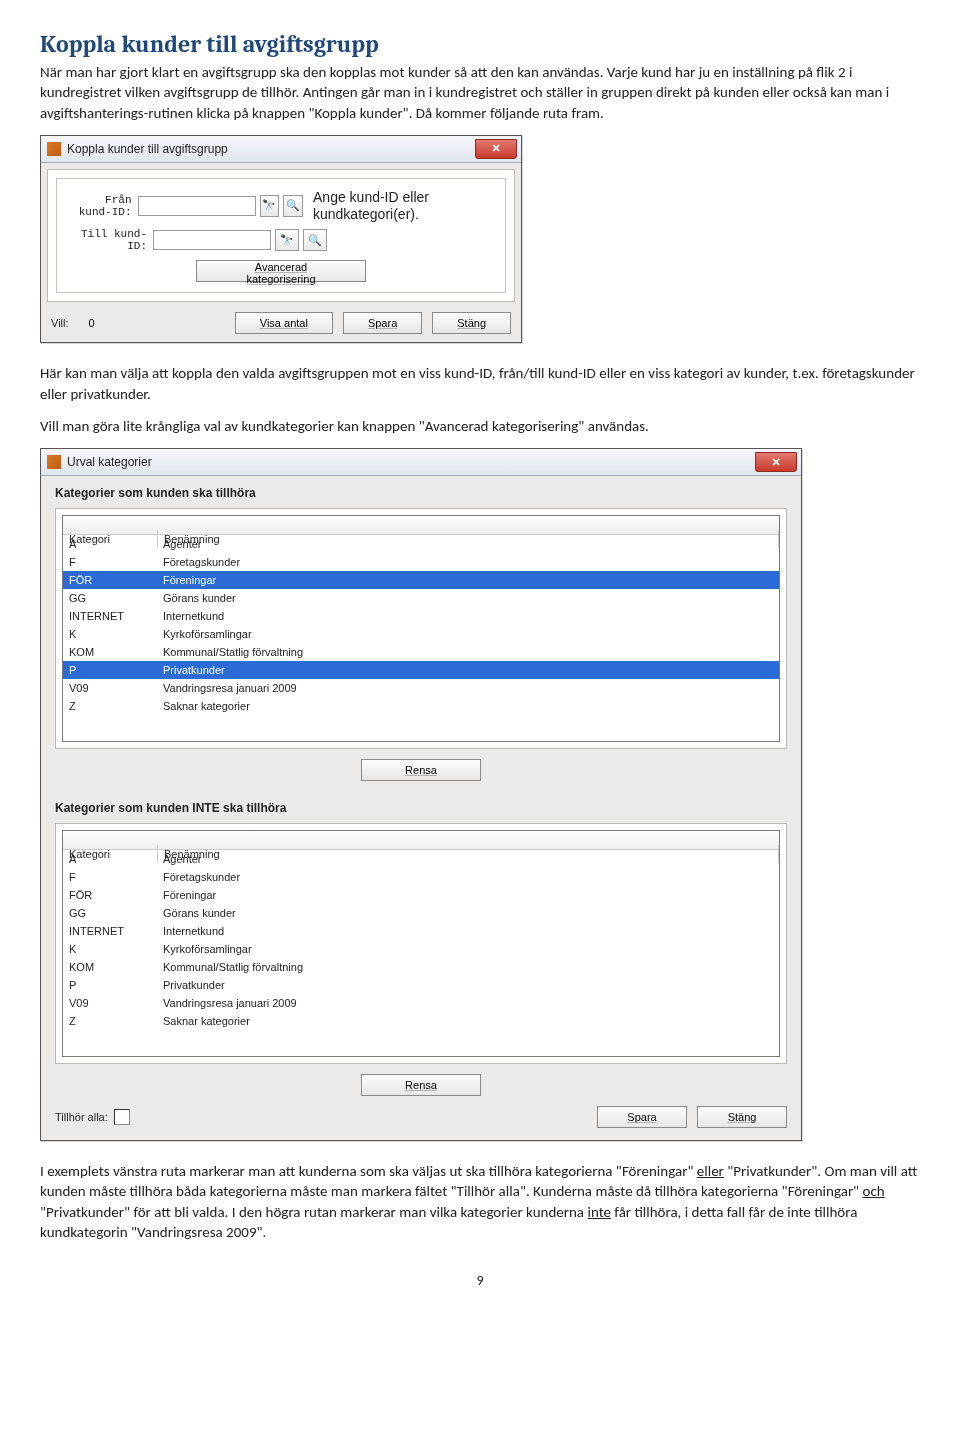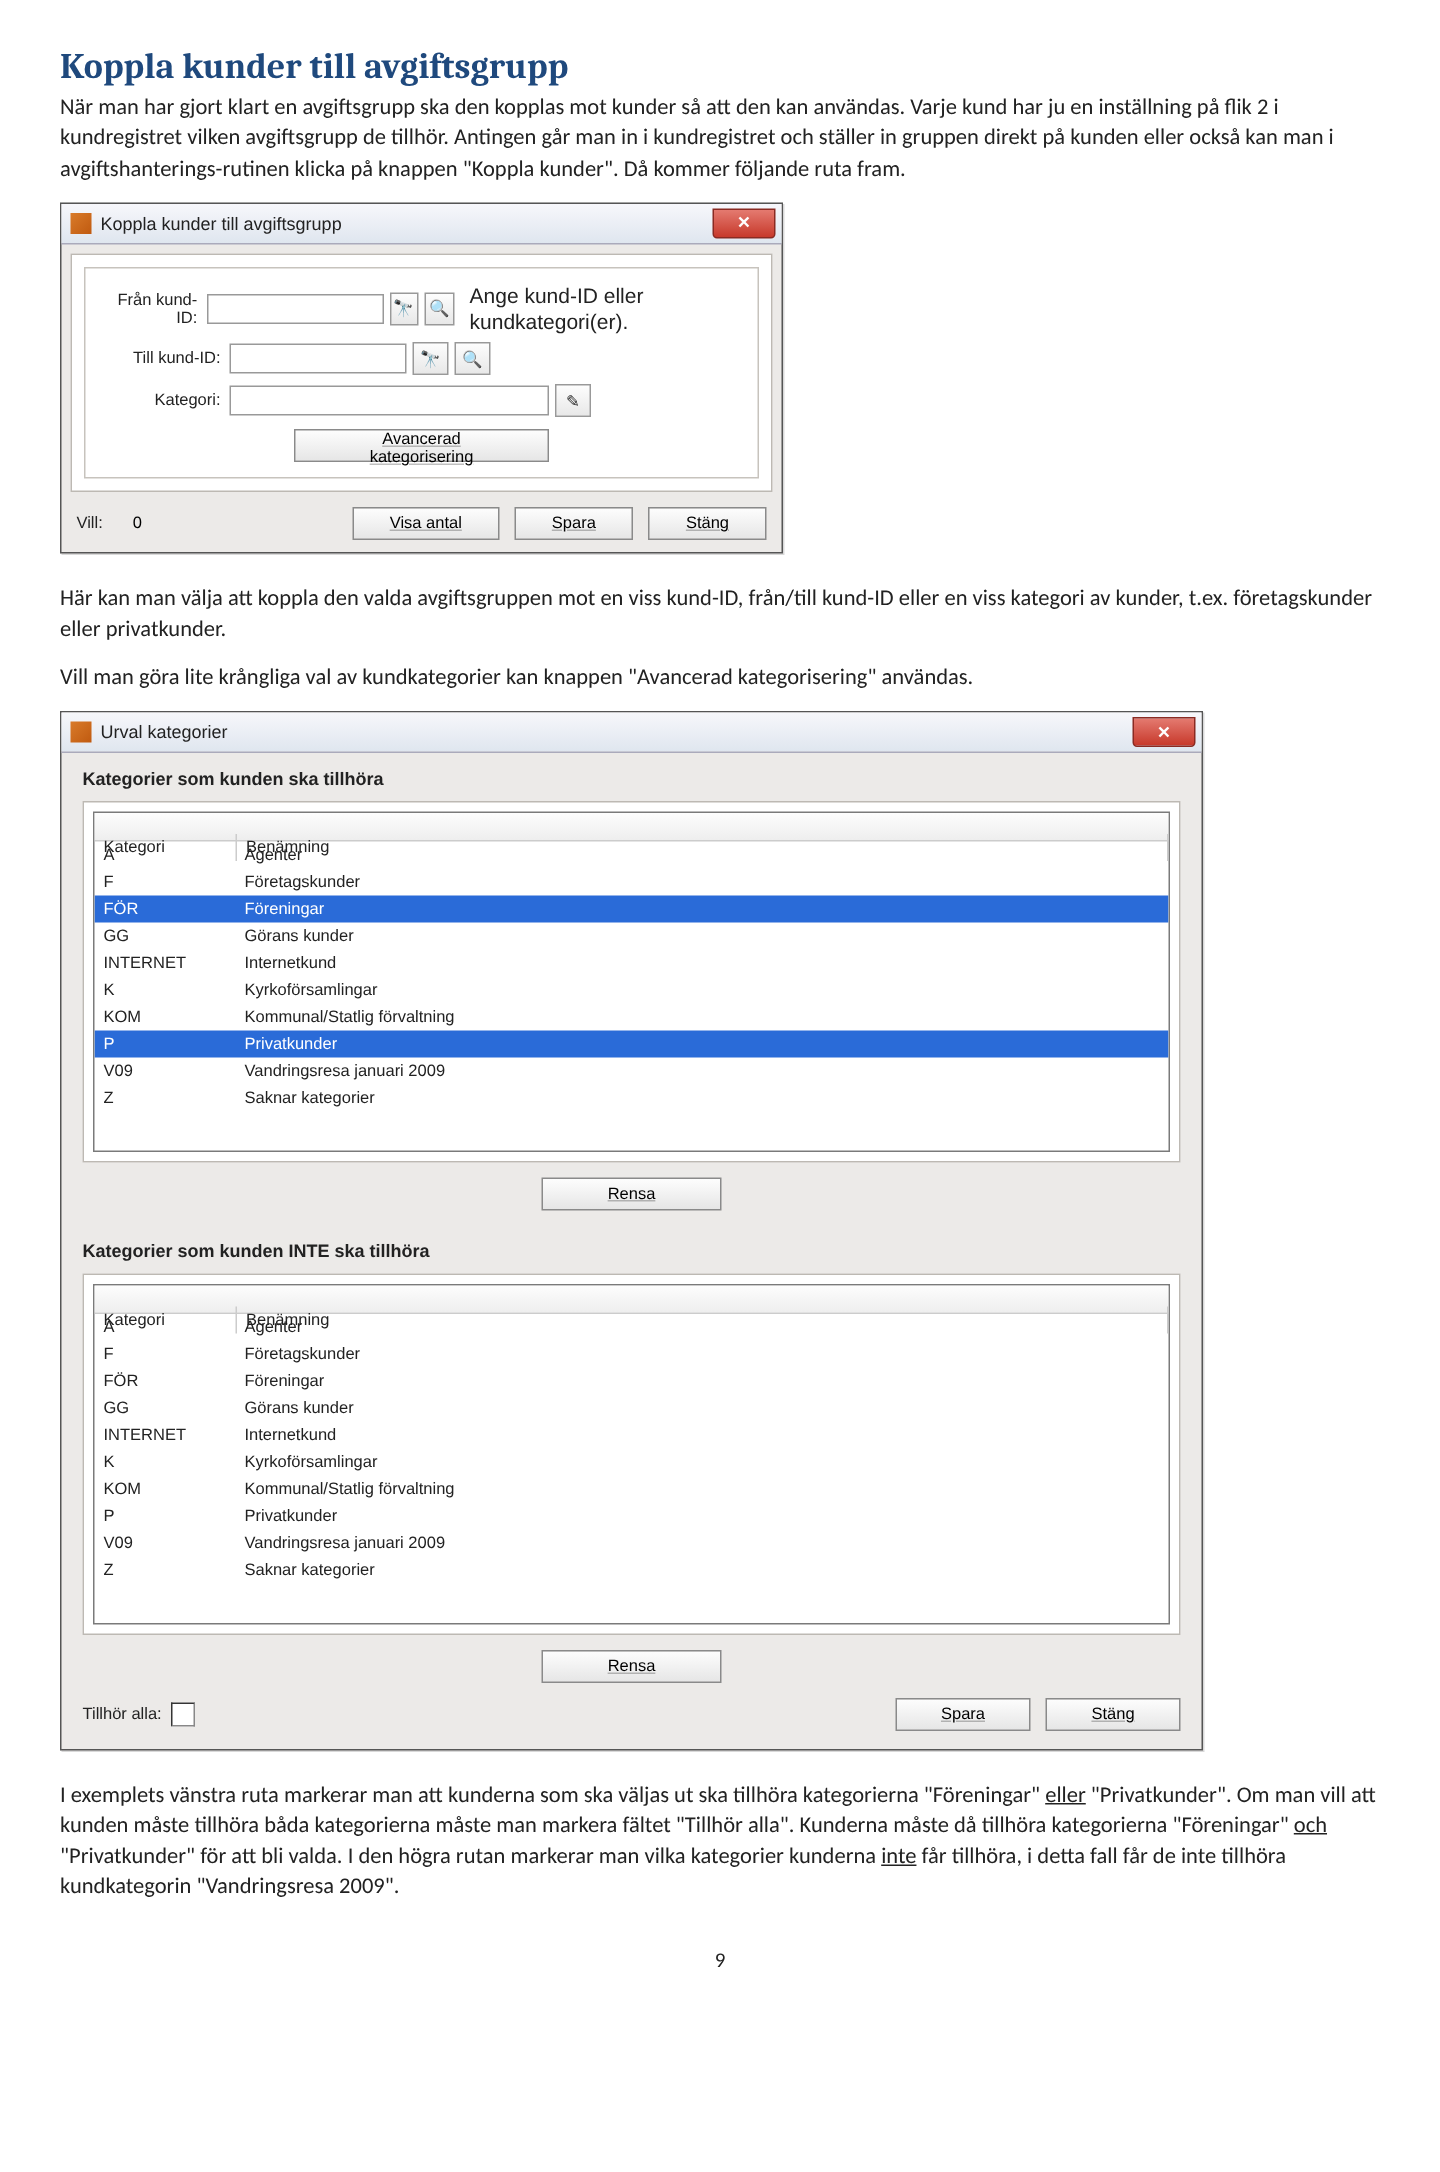--- a/index.html
+++ b/index.html
@@ -74,20 +74,21 @@
   }
   .form-row {
     display: flex;
     align-items: center;
     margin-bottom: 6px;
   }
   .form-row .lbl {
     width: 80px;
     text-align: right;
     padding-right: 6px;
+    font-family: Liberation Mono, monospace;
   }
   .form-row input[type=text] {
     border: 1px solid #999;
     height: 18px;
     padding: 0 3px;
     font-family: inherit;
     font-size: 11px;
     background: #fff;
   }
   .iconbtn {
@@ -219,27 +220,20 @@
       <div class="form-row">
         <span class="lbl">Till kund-ID:</span>
         <input type="text" style="width: 110px;">
         <span class="iconbtn">
             <span>🔭</span>
           </span>
         <span class="iconbtn">
             <span>🔍</span>
           </span>
       </div>
-      <div class="form-row">
-        <span class="lbl">Kategori:</span>
-        <input type="text" style="width: 205px;">
-        <span class="iconbtn">
-            <span>✎</span>
-          </span>
-      </div>
       <div class="btn-row">
         <button class="winbtn" style="width:170px">Avancerad kategorisering</button>
       </div>
     </div>
   </div>
   <div class="footer-row">
     <span class="f-lbl">Vill:</span>
     <span class="f-val">0</span>
     <button class="winbtn">Visa antal</button>
     <button class="winbtn" style="margin-left:10px">Spara</button>

